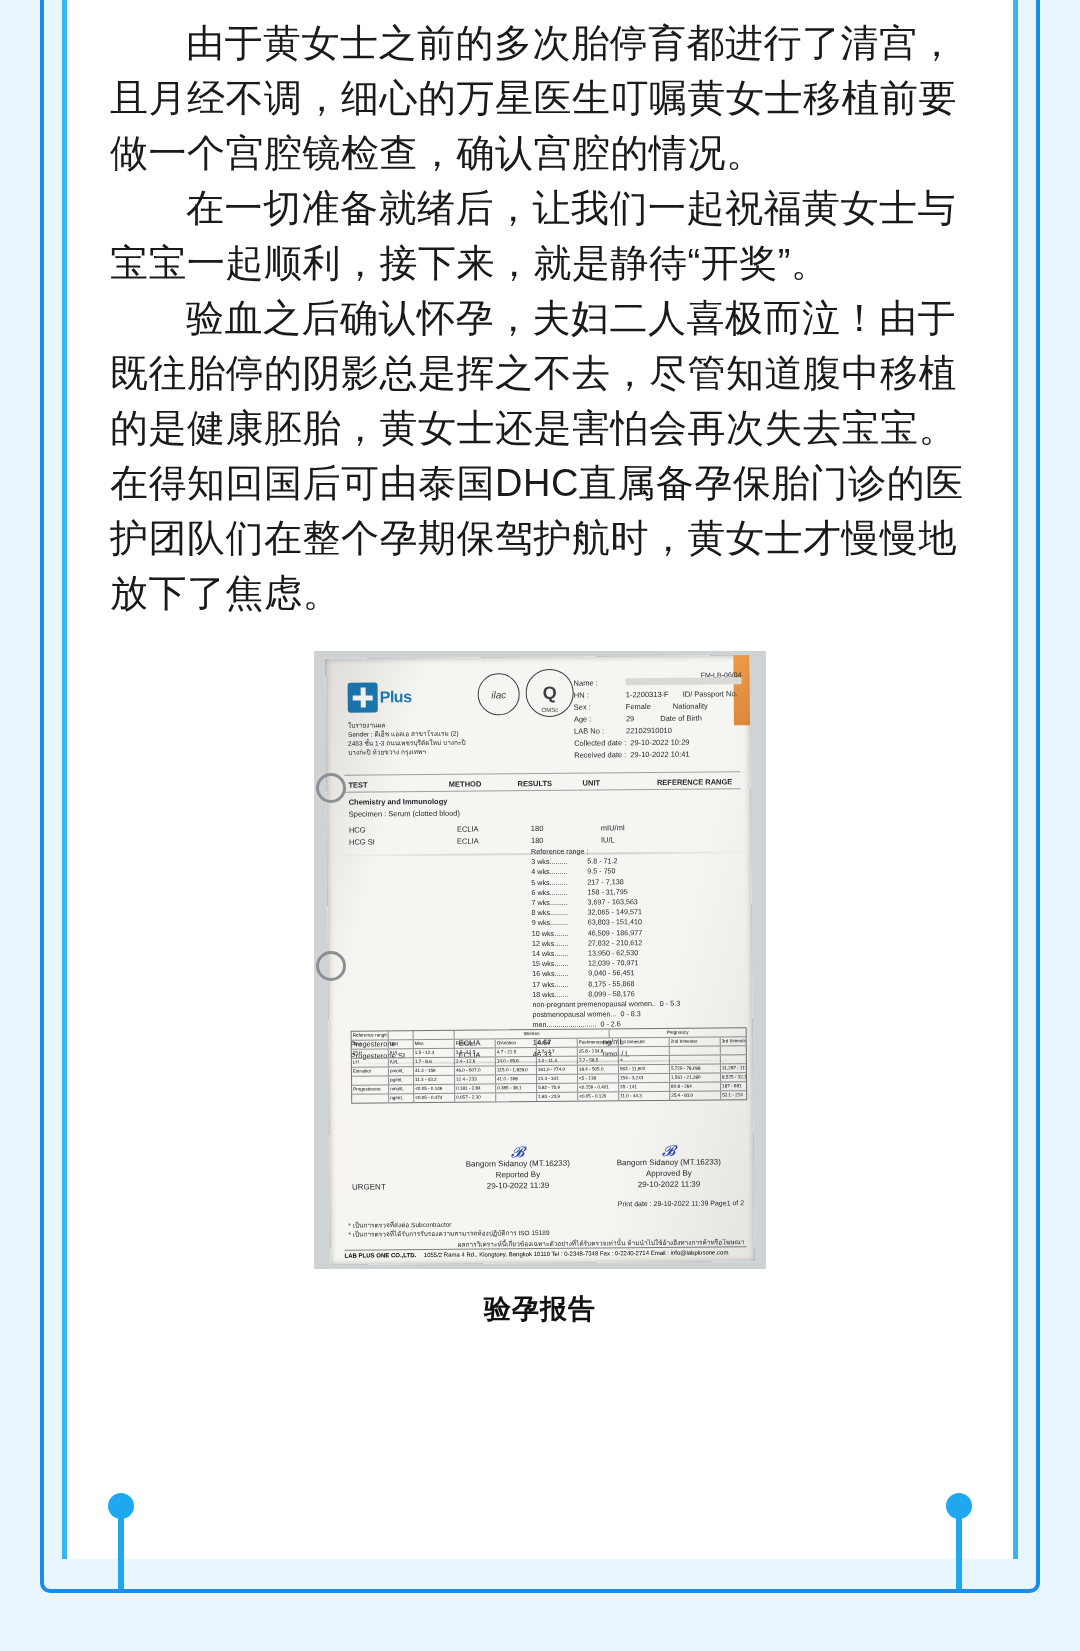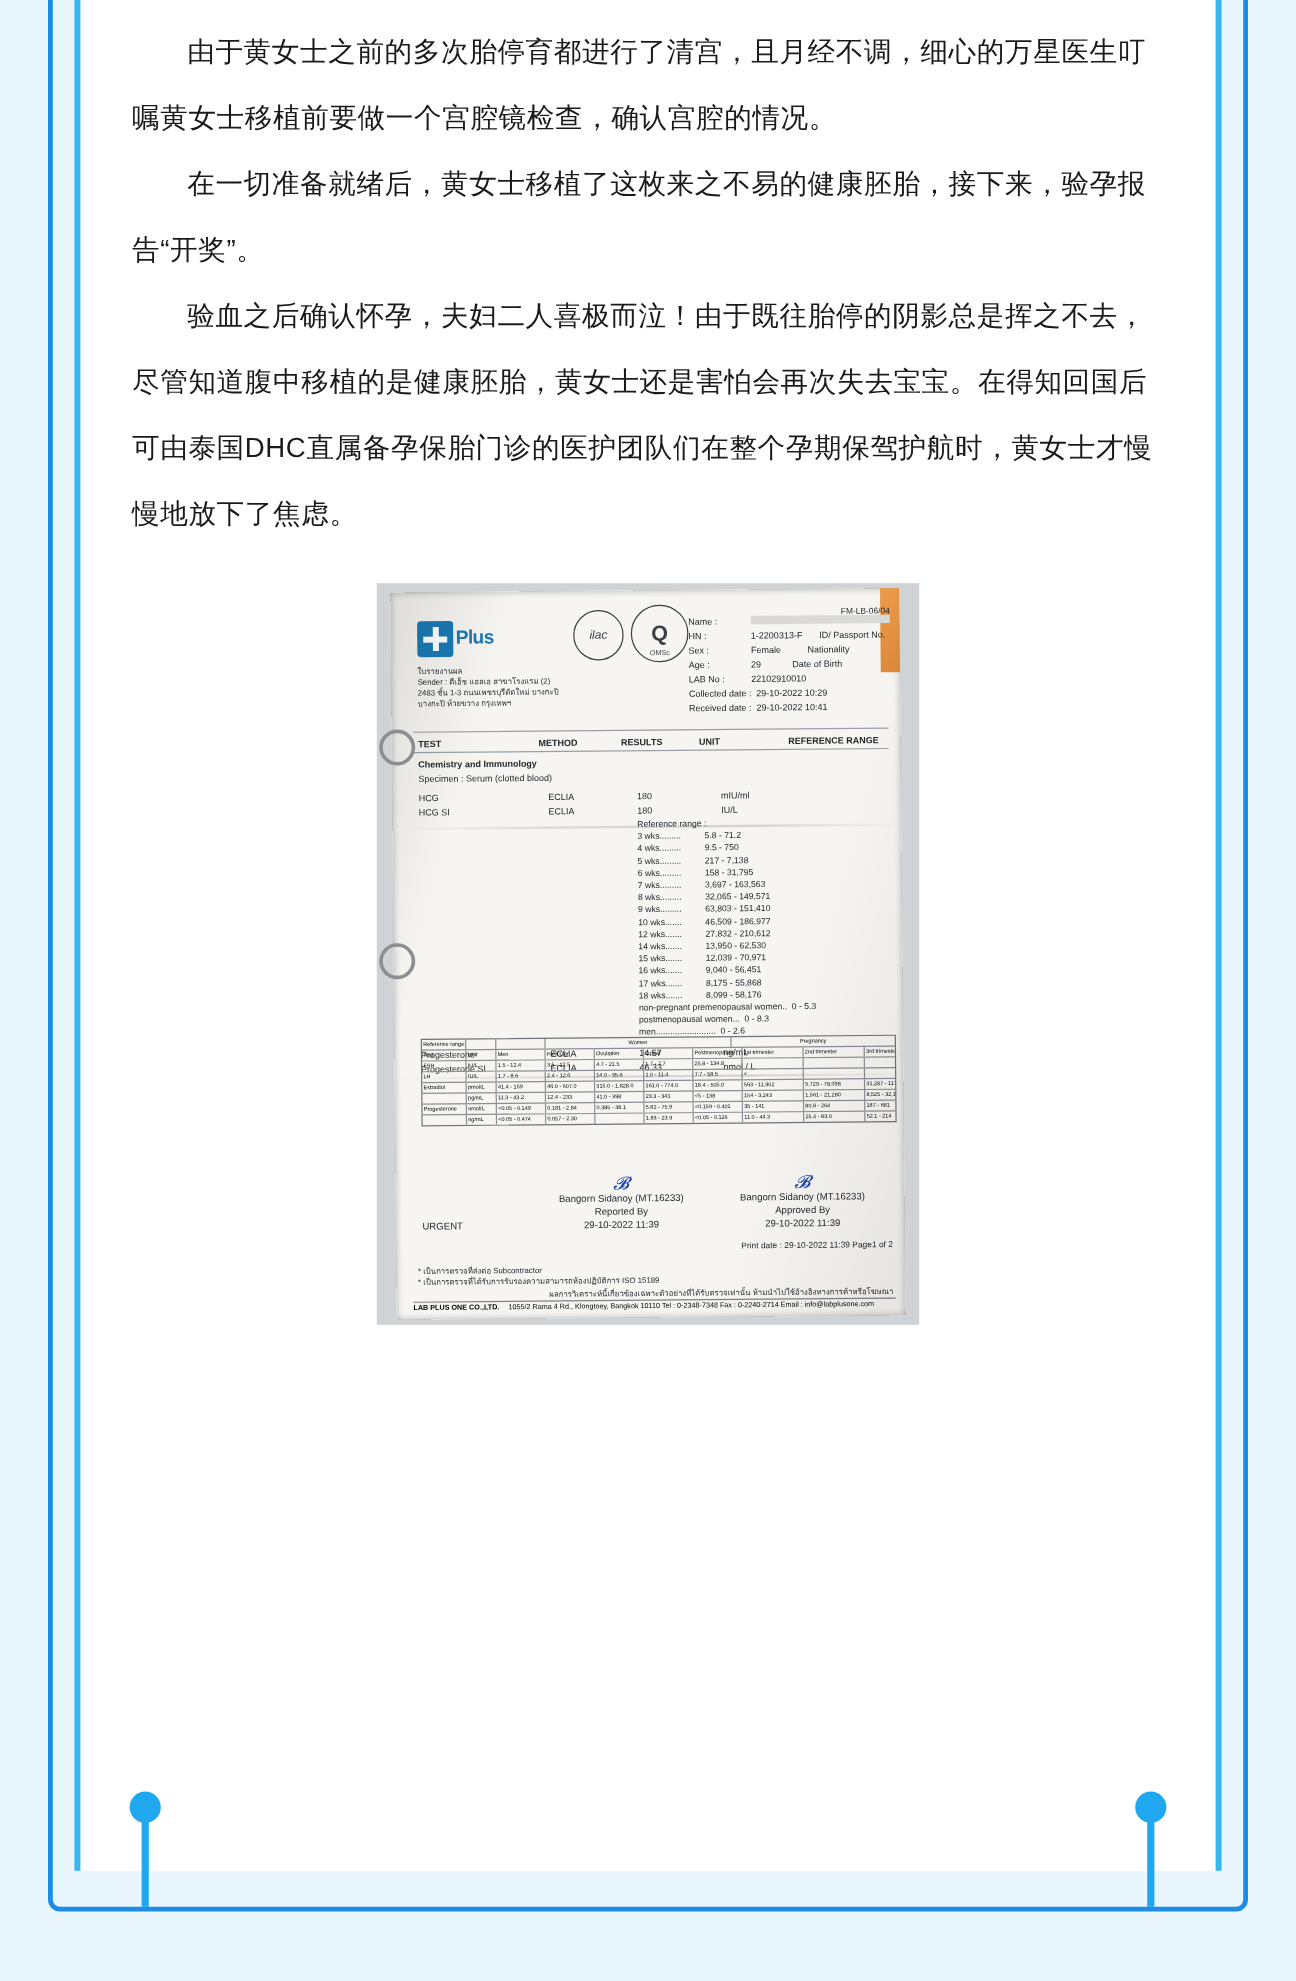--- a/index.html
+++ b/index.html
@@ -68,21 +68,21 @@
     left: 72px;
     right: 72px;
     top: 0;
     bottom: 0;
     padding: 0 38px;
     box-sizing: border-box;
   }
 
   p.para {
     margin: 0;
-    font-size: 23px;
+    font-size: 38px;
     line-height: 55px;
     color: #1a1a1a;
     text-indent: 2em;
     letter-spacing: 0.5px;
     font-family: "Liberation Sans", sans-serif;
   }
   .para-block { padding-top: 16px; }
 
   
   .report-wrap {
@@ -232,21 +232,21 @@
   <div class="frame-dot left"></div>
   <div class="frame-dot right"></div>
   <div class="frame-stem left"></div>
   <div class="frame-stem right"></div>
 </div>
 
 <div class="content">
 
   <div class="para-block">
     <p class="para">由于黄女士之前的多次胎停育都进行了清宫，且月经不调，细心的万星医生叮嘱黄女士移植前要做一个宫腔镜检查，确认宫腔的情况。</p>
-    <p class="para">在一切准备就绪后，黄女士移植了这枚来之不易的健康胚胎，接下来，验孕报告“开奖”。</p>
+    <p class="para">在一切准备就绪后，让我们一起祝福黄女士与宝宝一起顺利，接下来，就是静待“开奖”。</p>
     <p class="para">验血之后确认怀孕，夫妇二人喜极而泣！由于既往胎停的阴影总是挥之不去，尽管知道腹中移植的是健康胚胎，黄女士还是害怕会再次失去宝宝。在得知回国后可由泰国DHC直属备孕保胎门诊的医护团队们在整个孕期保驾护航时，黄女士才慢慢地放下了焦虑。</p>
   </div>
 
   <div class="report-wrap">
     <div class="report">
       <div class="paper">
         <div class="orange-edge"></div>
 
         <div class="logo-plus">
           <div class="sq"></div>
@@ -551,17 +551,18 @@
 
         <div class="fold" style="top:196px"></div>
         <div class="fold" style="top:404px"></div>
         <div class="paper-shade"></div>
       </div>
       <div class="ring r1"></div>
       <div class="ring r2"></div>
     </div>
   </div>
 
+  <div class="caption">验孕报告</div>
 
   <div style="height:70px"></div>
 
 
 </div>
 
 </body></html>

